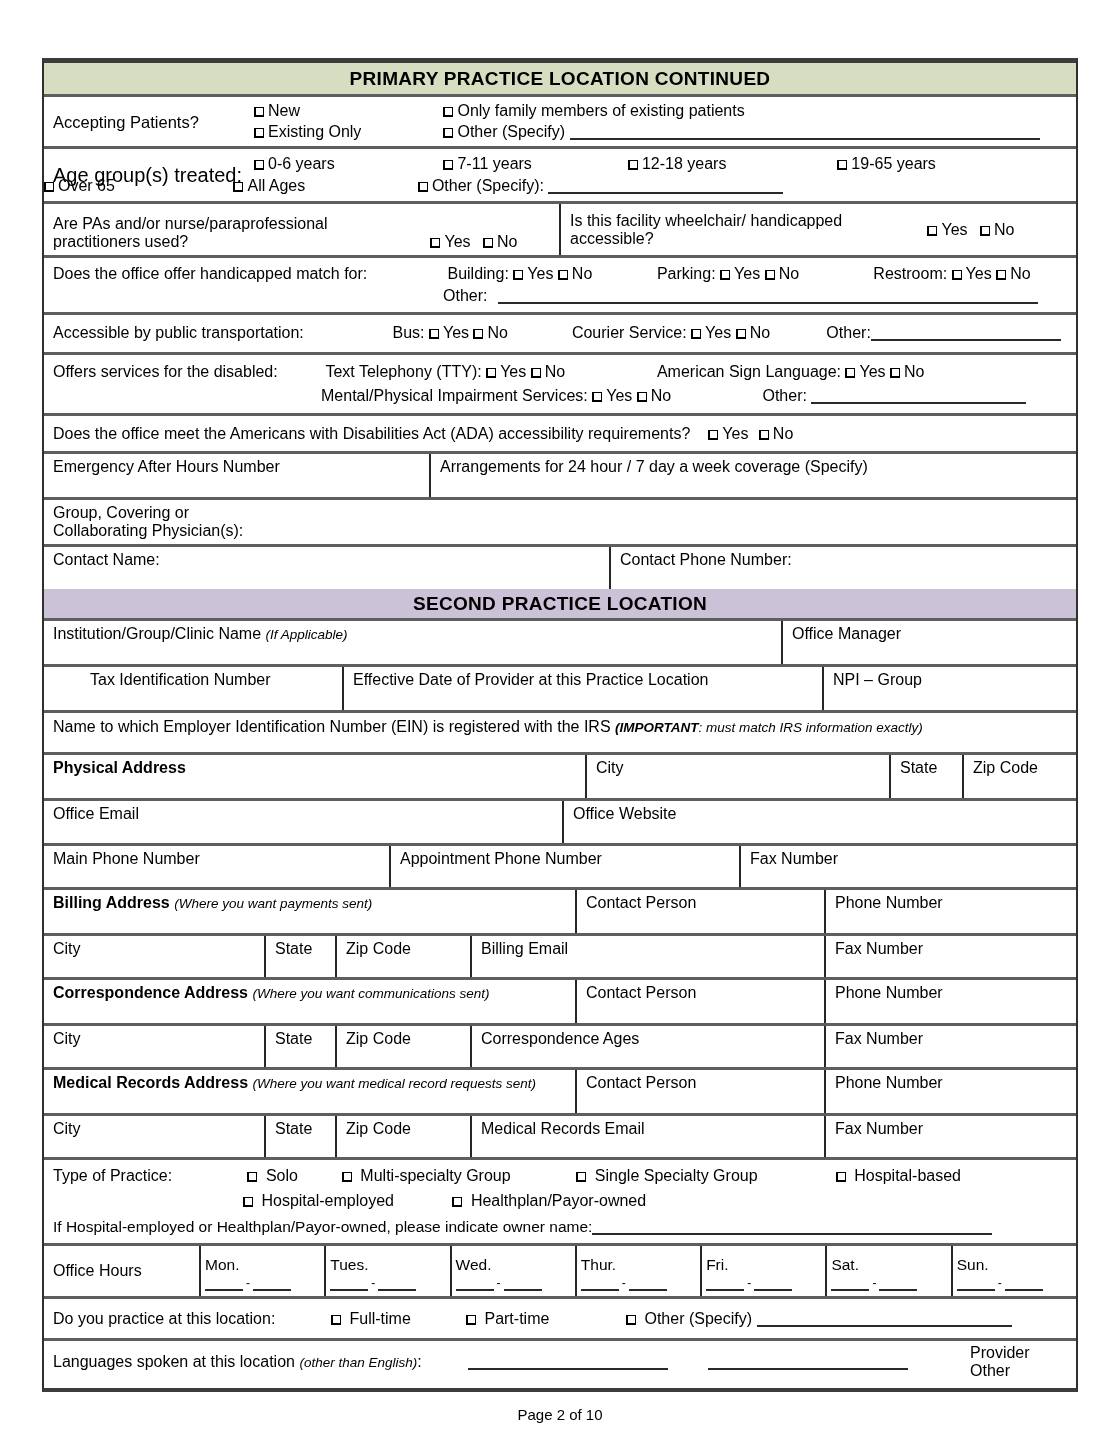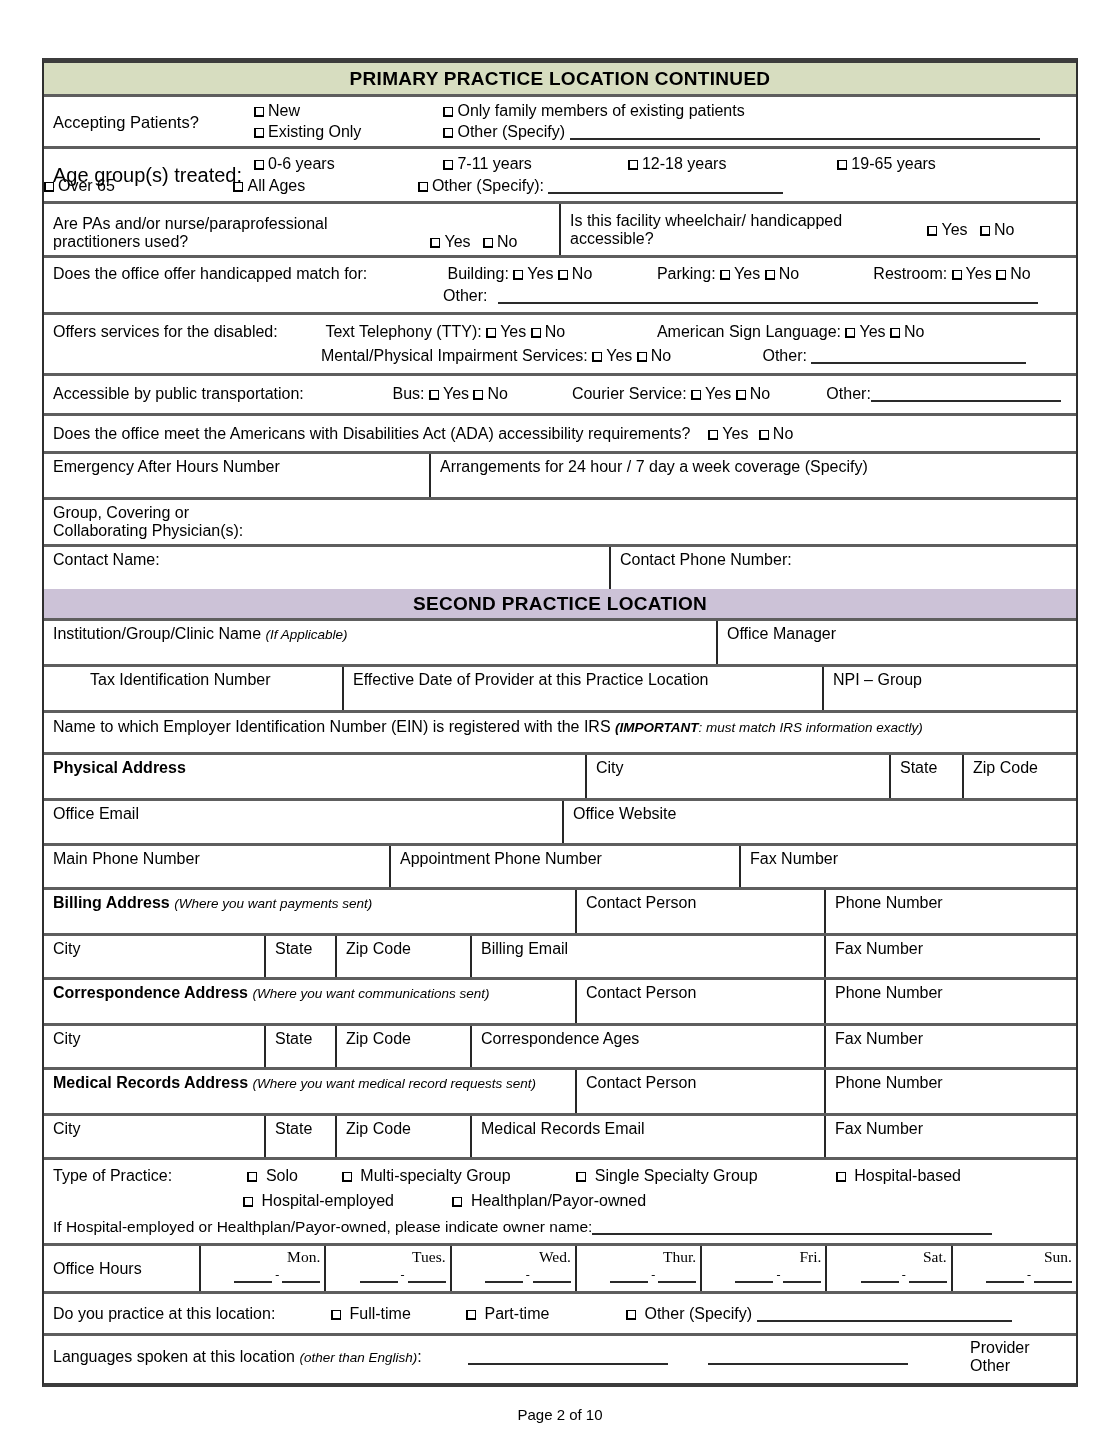--- a/index.html
+++ b/index.html
@@ -29,21 +29,21 @@
     margin-right:4px; vertical-align:-1px; background:#fff;
   }
   .bl { display:inline-block; border-bottom:2px solid #2a2a2a; height:14px; vertical-align:-3px; }
   .grp { display:inline-block; white-space:nowrap; }
   .it { font-style:italic; }
   .b  { font-weight:bold; }
   .note { font-style:italic; font-size:13.5px; }
   .yn { white-space:nowrap; }
   .vlabel { position:absolute; left:9px; top:50%; transform:translateY(-50%); }
   .line { white-space:nowrap; }
-  .ohcell { flex:1; border-left:2px solid #262626; text-align:right; padding:2px 4px 4px;font-family:Liberation Serif, serif; }
+  .ohcell { flex:1; border-left:2px solid #262626; text-align:left; padding:10px 4px 4px; }
   .ohday { font-size:15.5px; }
   .ohsep { font-size:12px; vertical-align:1px; padding:0 3px; }
   .footer { position:absolute; top:1406px; left:0; width:1120px; text-align:center; font-size:15px; }
 </style>
 </head>
 <body>
 
 <div class="ftable">
 
   <div class="hdr" style="background-color: rgb(215, 221, 192);">
@@ -100,41 +100,41 @@
       <span class="grp" style="width:205px;"><span>Building:</span> <span class="cb"></span><span>Yes</span> <span class="cb"></span><span>No</span></span>
       <span class="grp" style="width:212px;"><span>Parking:</span> <span class="cb"></span><span>Yes</span> <span class="cb"></span><span>No</span></span>
       <span class="grp"><span>Restroom:</span> <span class="cb"></span><span>Yes</span> <span class="cb"></span><span>No</span></span>
     </div>
     <div class="line" style="margin-left:390px; margin-top:4px;">
       <span>Other:</span>
       <span class="bl" style="width:540px; margin-left:6px;"></span>
     </div>
   </div>
 
-  <div class="row blockrow" style="min-height:58px; padding:8px 9px;">
-    <div class="line">
-      <span class="grp" style="width:268px;">Offers services for the disabled:</span>
-      <span class="grp" style="width:327px;"><span>Text Telephony (TTY):</span> <span class="cb"></span><span>Yes</span> <span class="cb"></span><span>No</span></span>
-      <span class="grp"><span>American Sign Language:</span> <span class="cb"></span><span>Yes</span> <span class="cb"></span><span>No</span></span>
-    </div>
-    <div class="line" style="margin-left:268px; margin-top:6px;">
-      <span class="grp" style="width:437px;"><span>Mental/Physical Impairment Services:</span> <span class="cb"></span><span>Yes</span> <span class="cb"></span><span>No</span></span>
-      <span class="grp"><span>Other:</span> <span class="bl" style="width:215px;"></span></span>
-    </div>
-  </div>
-
   <div class="row blockrow" style="min-height:40px; padding:9px 9px;">
     <div class="line">
       <span class="grp" style="width:335px;">Accessible by public transportation:</span>
       <span class="grp" style="width:175px;"><span>Bus:</span> <span class="cb"></span><span>Yes</span> <span class="cb"></span><span>No</span></span>
       <span class="grp" style="width:250px;"><span>Courier Service:</span> <span class="cb"></span><span>Yes</span> <span class="cb"></span><span>No</span></span>
       <span class="grp"><span>Other:</span><span class="bl" style="width:190px;"></span></span>
     </div>
   </div>
 
+  <div class="row blockrow" style="min-height:58px; padding:8px 9px;">
+    <div class="line">
+      <span class="grp" style="width:268px;">Offers services for the disabled:</span>
+      <span class="grp" style="width:327px;"><span>Text Telephony (TTY):</span> <span class="cb"></span><span>Yes</span> <span class="cb"></span><span>No</span></span>
+      <span class="grp"><span>American Sign Language:</span> <span class="cb"></span><span>Yes</span> <span class="cb"></span><span>No</span></span>
+    </div>
+    <div class="line" style="margin-left:268px; margin-top:6px;">
+      <span class="grp" style="width:437px;"><span>Mental/Physical Impairment Services:</span> <span class="cb"></span><span>Yes</span> <span class="cb"></span><span>No</span></span>
+      <span class="grp"><span>Other:</span> <span class="bl" style="width:215px;"></span></span>
+    </div>
+  </div>
+
   <div class="row" style="min-height:38px; align-items:center; padding:6px 9px;">
     <span>Does the office meet the Americans with Disabilities Act (ADA) accessibility requirements?</span>
     <span class="yn" style="margin-left:18px;">
       <span class="grp"><span class="cb"></span><span>Yes</span></span>
       <span class="grp" style="margin-left:6px;"><span class="cb"></span><span>No</span></span>
     </span>
   </div>
 
   <div class="row" style="min-height:46px;">
     <div class="cell first" style="width:385px;">
@@ -157,21 +157,21 @@
     <div class="cell" style="flex:1;">
       <span>Contact Phone Number:</span>
     </div>
   </div>
 
   <div class="hdr" style="min-height: 29px; background-color: rgb(204, 194, 215);">
     <span>SECOND PRACTICE LOCATION</span>
   </div>
 
   <div class="row" style="min-height:46px;">
-    <div class="cell first" style="width:672px;">
+    <div class="cell first" style="width:737px;">
       <span>Institution/Group/Clinic Name</span>
       <span class="note">(If Applicable)</span>
     </div>
     <div class="cell" style="flex:1;">
       <span>Office Manager</span>
     </div>
   </div>
 
   <div class="row" style="min-height:46px;">
     <div class="cell first" style="width:261px;margin-left:37px;">

